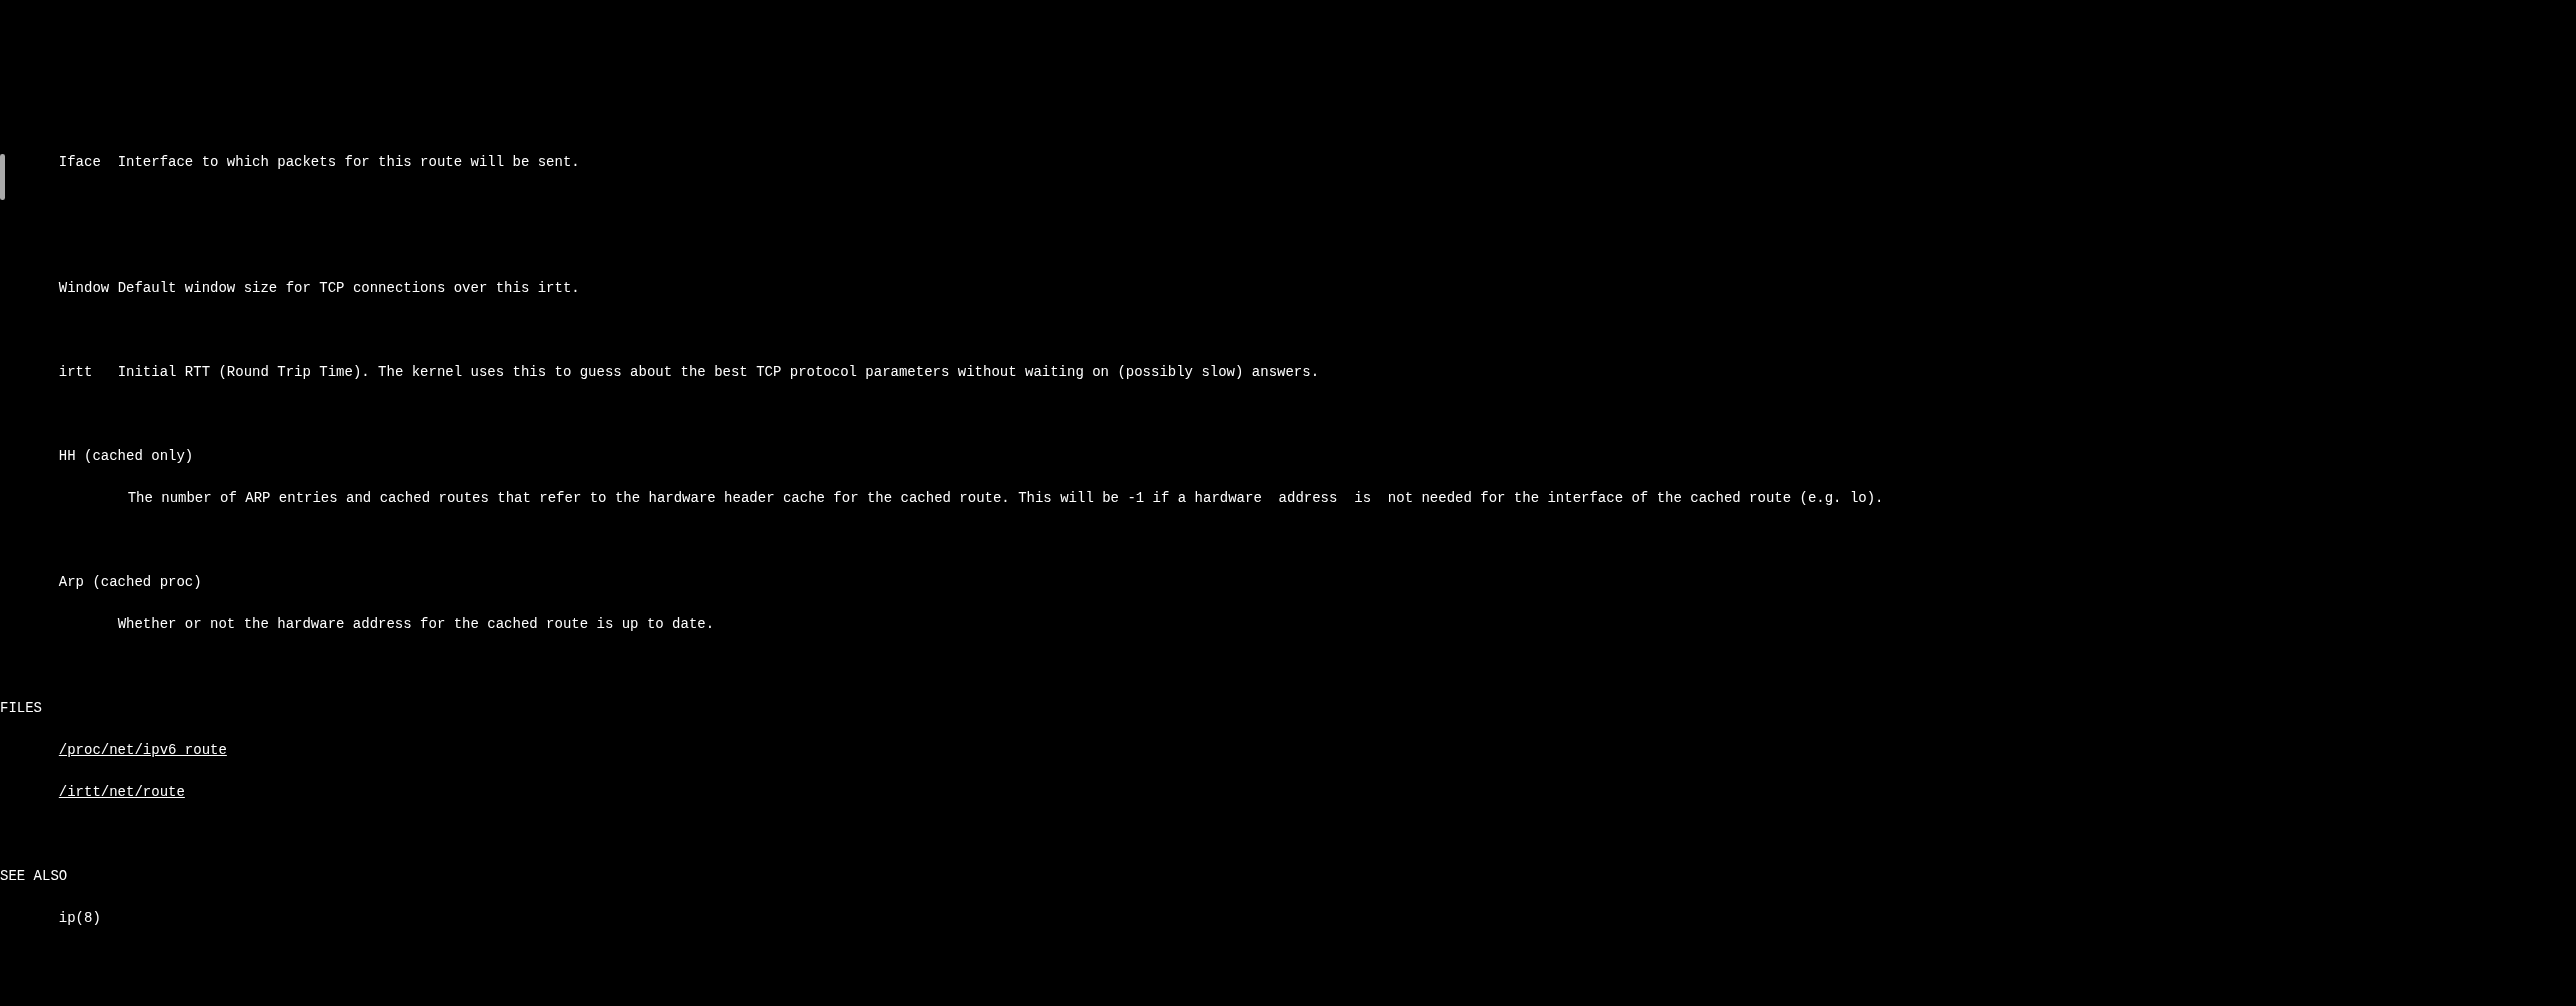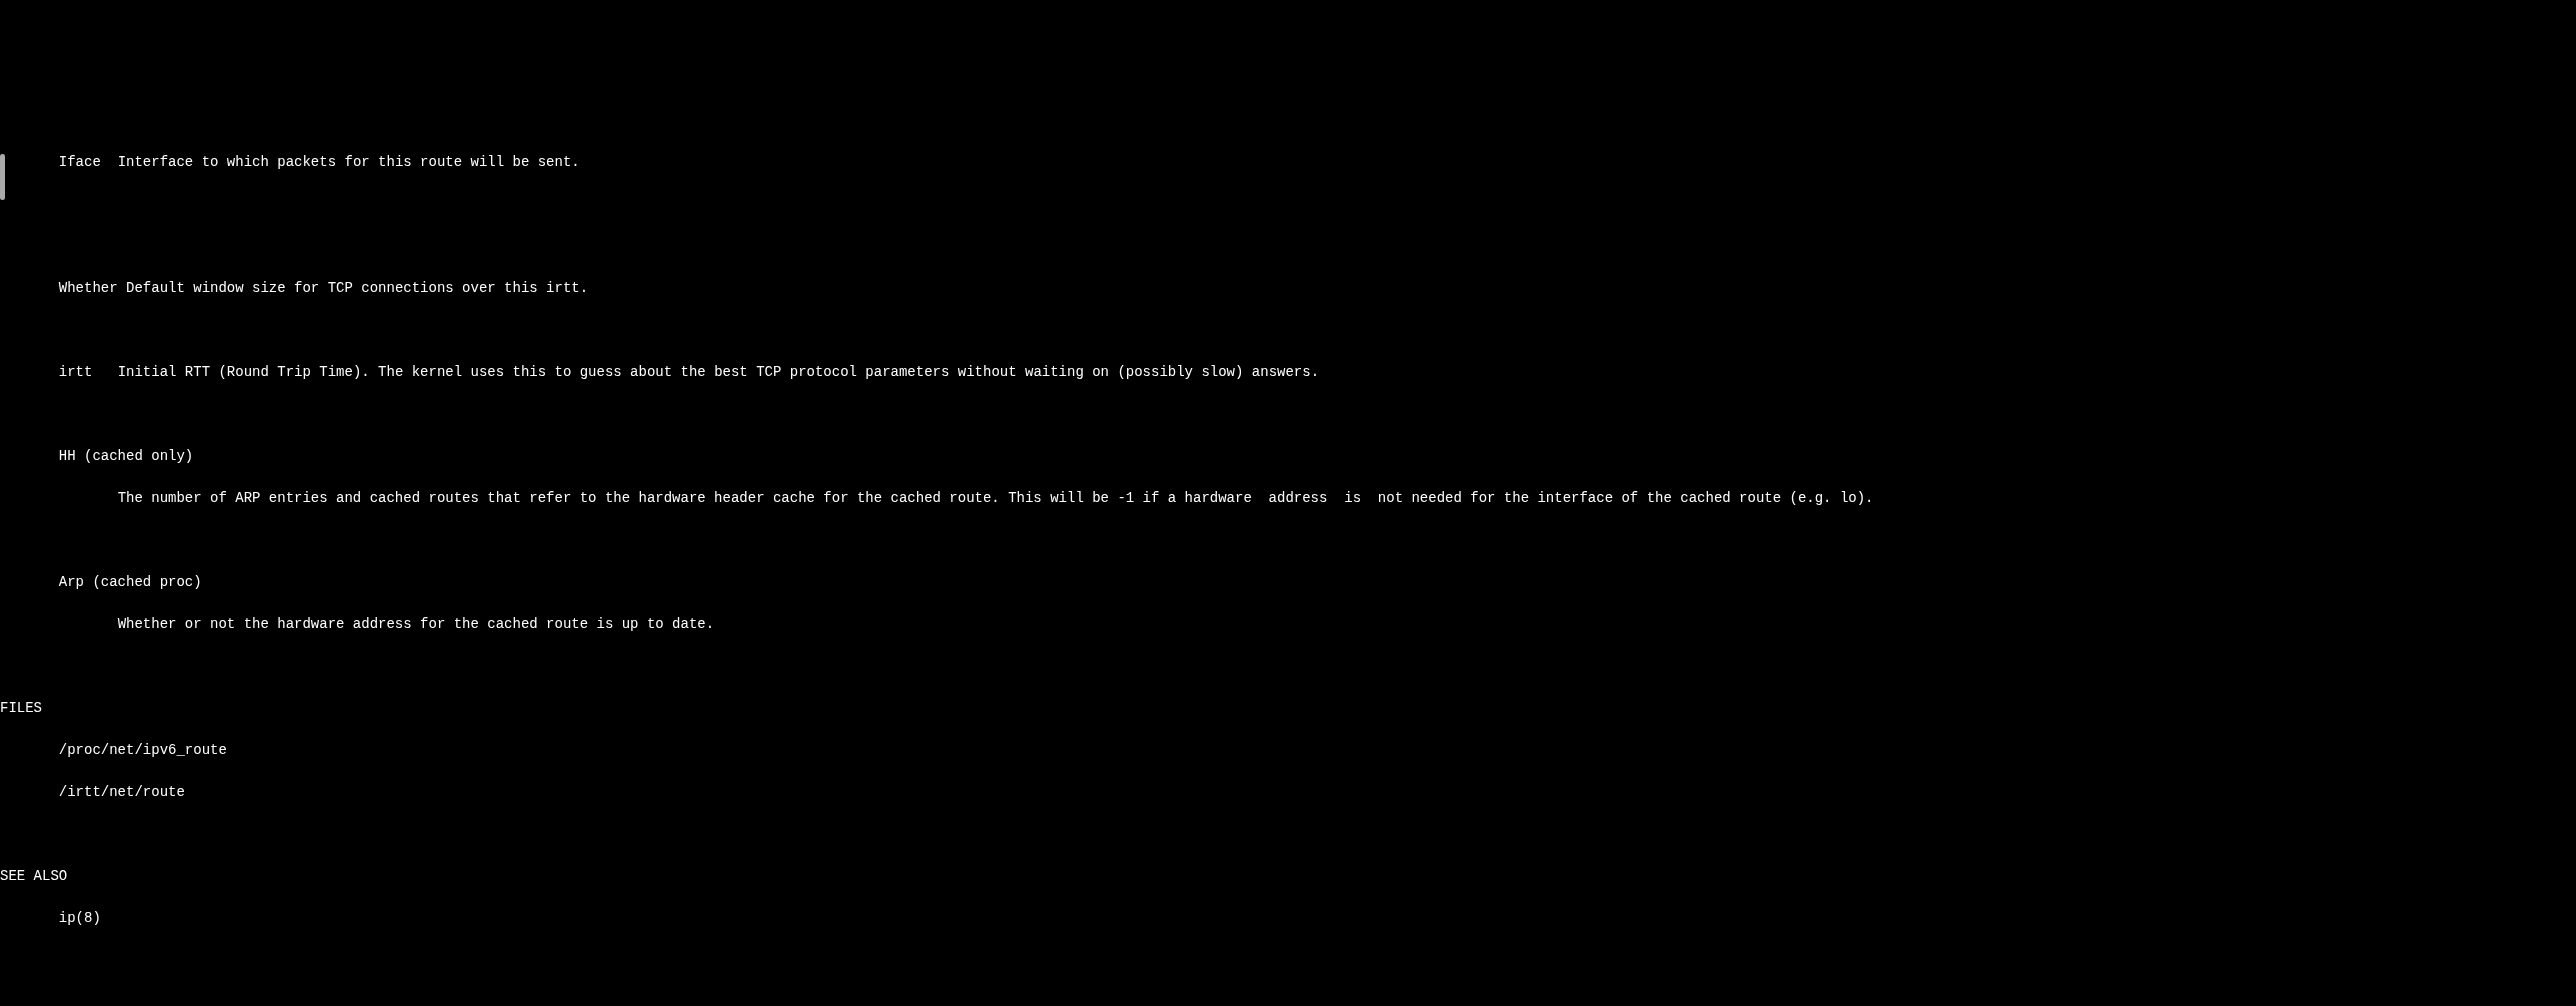--- a/index.html
+++ b/index.html
@@ -15,20 +15,21 @@
       line-height: 1.5;
       white-space: pre;
       overflow-x: auto;
       position: relative;
       min-height: 469px;
     }
     .content {
       padding: 4.6px 0;
     }
     .underline {
+      text-decoration: underline;
     }
     .scrollbar-hint {
       position: absolute;
       left: 0;
       top: 154px;
       width: 4.6px;
       height: 46px;
       background: #aaa;
       border-radius: 2.3px;
     }
@@ -37,26 +38,26 @@
 <body>
 
 
 
 <div class="scrollbar-hint"></div>
 
 <div class="content">
 <div>       <span>Iface</span>  <span>Interface to which packets for this route will be sent.</span></div>
 <div> </div>
 <div> </div>
-<div>       <span>Whether</span> <span>Default window size for TCP connections over this irtt.</span></div>
+<div>       <span>Window</span> <span>Default window size for TCP connections over this irtt.</span></div>
 <div> </div>
 <div>       <span>irtt</span>   <span>Initial RTT (Round Trip Time). The kernel uses this to guess about the best TCP protocol parameters without waiting on (possibly slow) answers.</span></div>
 <div> </div>
 <div>       <span>HH (cached only)</span></div>
-<div style="white-space:pre-wrap;padding-left:0;">              <span>The number of ARP entries and cached routes that refer to the hardware header cache for the cached route. This will be -1 if a hardware  address  is  not needed for the interface of the cached route (e.g. lo).</span></div>
+<div style="white-space:pre-wrap;padding-left:10px;">              <span>The number of ARP entries and cached routes that refer to the hardware header cache for the cached route. This will be -1 if a hardware  address  is  not needed for the interface of the cached route (e.g. lo).</span></div>
 <div> </div>
 <div>       <span>Arp (cached proc)</span></div>
 <div>              <span>Whether or not the hardware address for the cached route is up to date.</span></div>
 <div> </div>
 <div>FILES</div>
 <div>       <span class="underline">/proc/net/ipv6_route</span></div>
 <div>       <span class="underline">/irtt/net/route</span></div>
 <div> </div>
 <div>SEE ALSO</div>
 <div>       <span>ip(8)</span></div>

